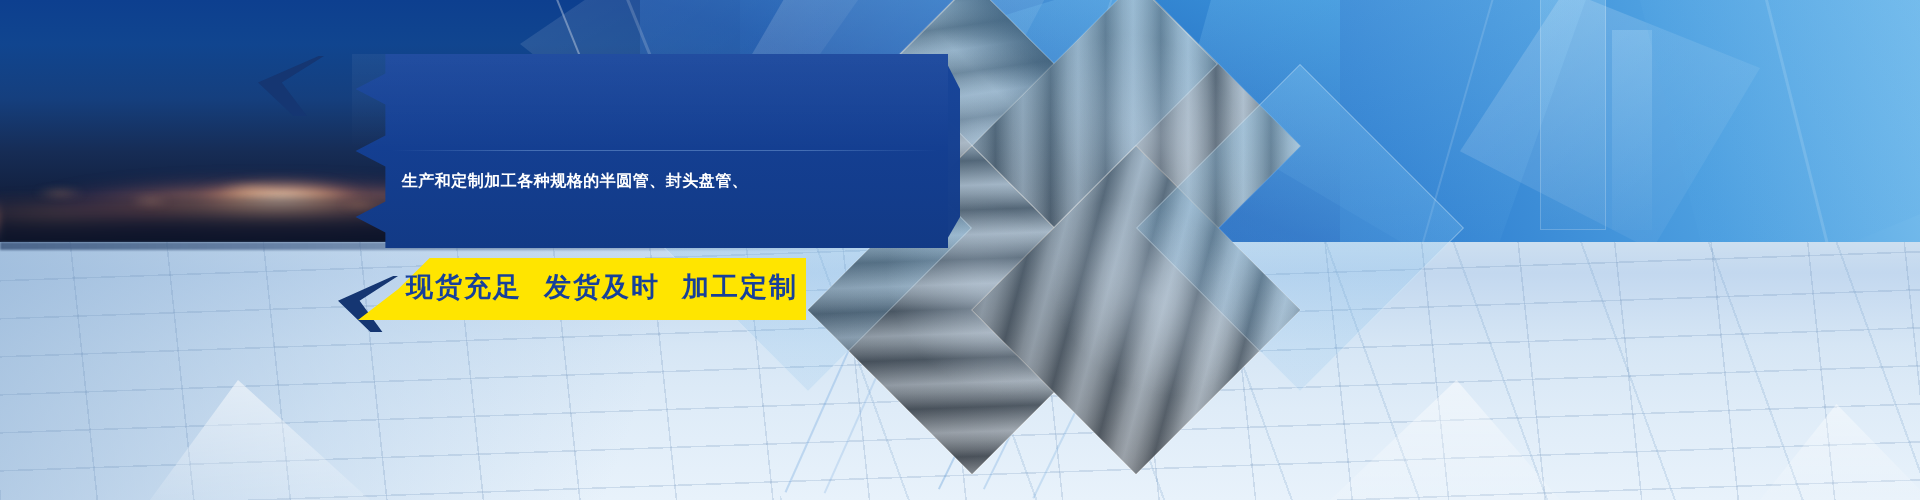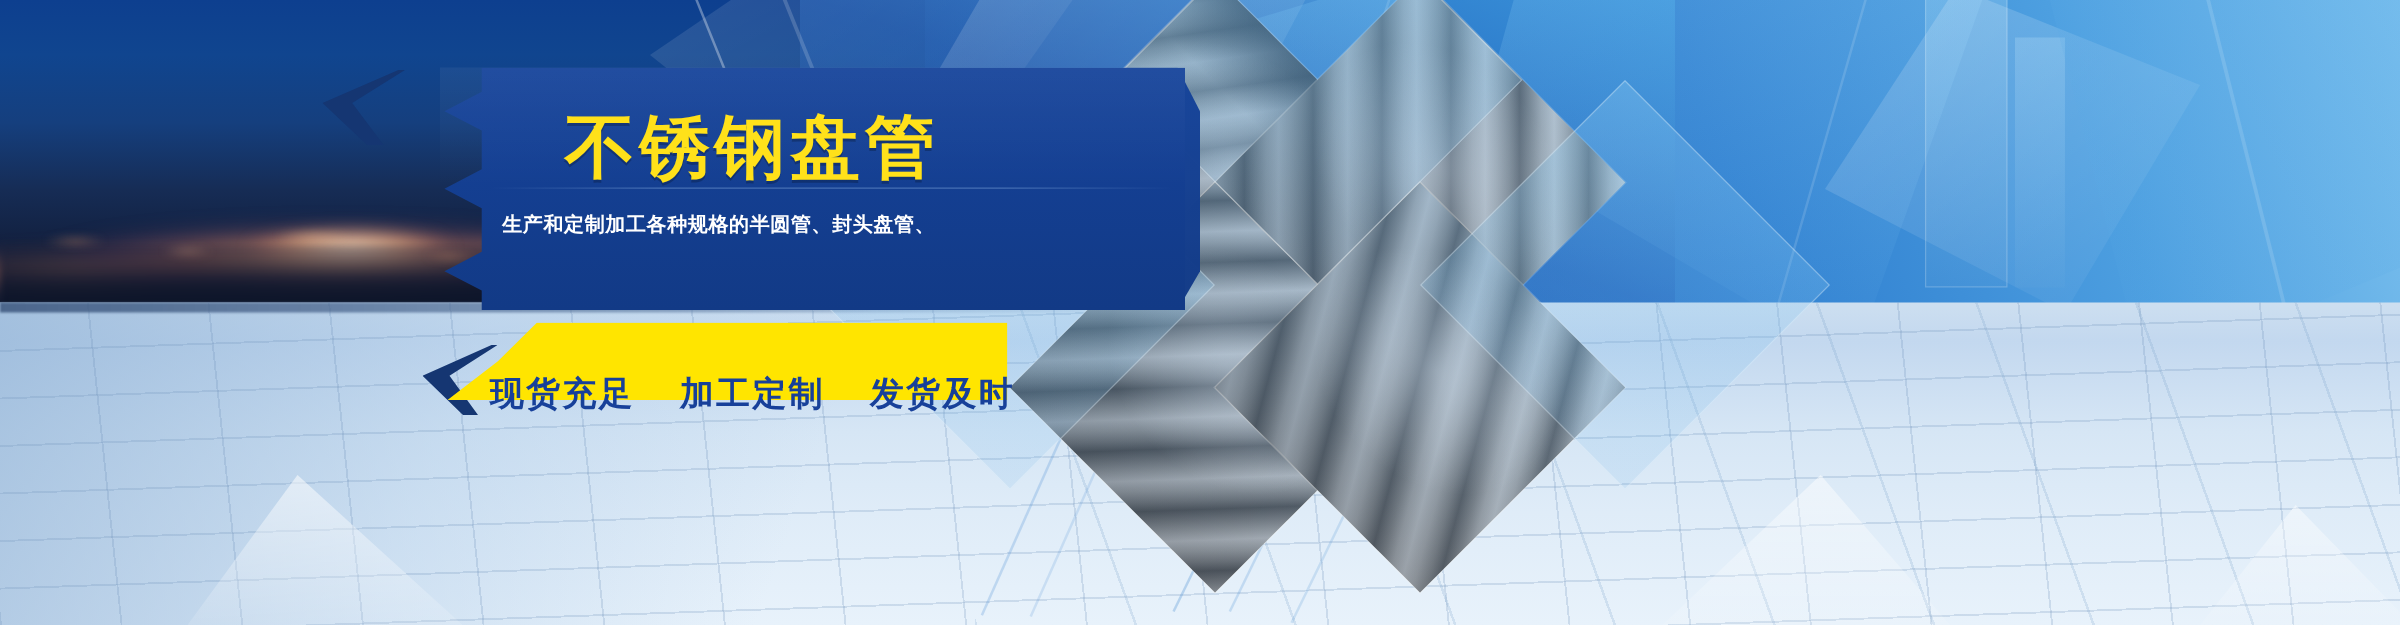--- a/index.html
+++ b/index.html
@@ -217,24 +217,23 @@
 
   
   .ribbon{
     position:absolute; left:358px; top:258px; width:448px; height:62px;
     background:#ffe500;
     clip-path:polygon(16% 0%, 100% 0%, 100% 100%, 0% 100%, 9% 50%);
   }
   .ribbon-text{
     position:absolute; left:358px; top:258px; width:448px; height:58px;
     display:flex; align-items:center; justify-content:center;
-    gap:36px; padding-left:40px;
+    gap:22px; padding-left:40px;
     color:#17409a; font-size:27px; font-weight:bold; letter-spacing:2px;
     white-space:nowrap;
-    margin-top:28px;
   }
 
   
   .diamonds{ position:absolute; left:830px; top:-6px; width:520px; height:512px; }
   .dia{
     position:absolute; width:232px; height:232px;
     transform:rotate(45deg); overflow:hidden;
     box-shadow:0 0 0 1px rgba(255,255,255,.18);
   }
   .dia .inner{
@@ -380,26 +379,25 @@
   <div class="chev chev-top"></div>
   <div class="chev chev-bot"></div>
 
   <div class="plate-nose"></div>
   <div class="plate-wrap">
     <div class="plate"></div>
     <div class="plate-shade"></div>
     <div class="plate-hairline"></div>
   </div>
 
-  <div class="title">不锈钢盘管</div>
 
   <div class="subtitle">
     <span class="line">生产和定制加工各种规格的半圆管、封头盘管、</span>
   </div>
 
   <div class="ribbon"></div>
   <div class="ribbon-text">
     <span>现货充足</span>
+    <span>发货及时</span>
     <span>加工定制</span>
-    <span>发货及时</span>
   </div>
 
 </div>
 
 </body></html>

